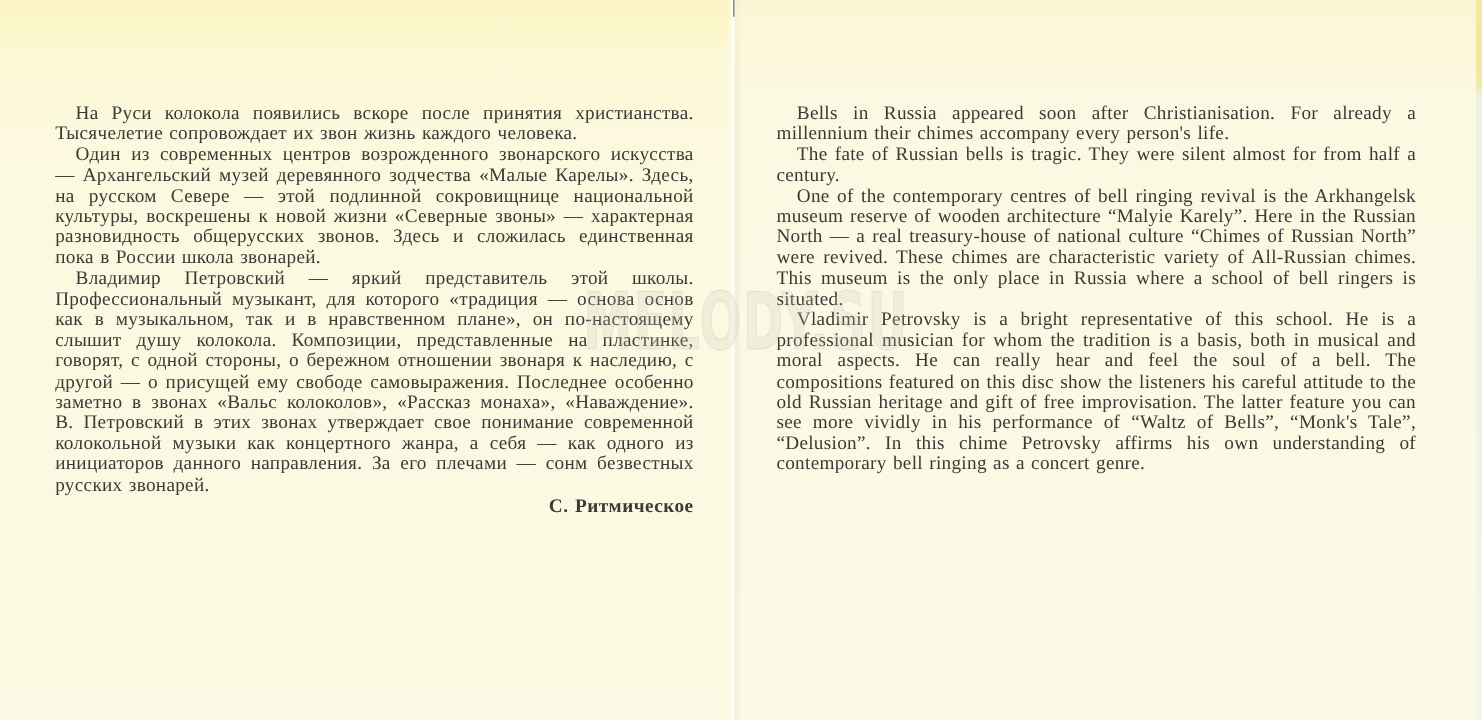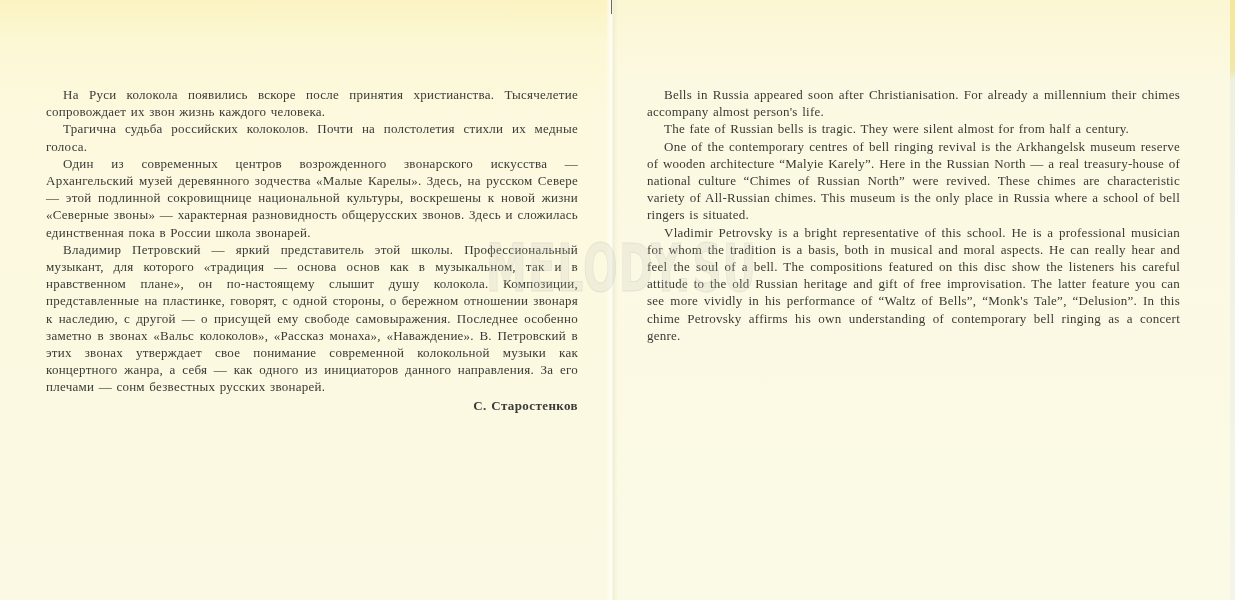--- a/index.html
+++ b/index.html
@@ -54,21 +54,21 @@
     .right-edge {
       position: absolute;
       right: 0;
       top: 0;
       width: 5px;
       height: 600px;
       background: linear-gradient(180deg, #f4e89a 0px, #f1e8a8 70px, #eef0e0 80px, #f3f5ea 600px);
     }
     .text-block {
       position: absolute;
-      font-size: 13px;
+      font-size: 16px;
       line-height: 17.2px;
       text-align: justify;
       letter-spacing: 0.25px;
       word-spacing: 1px;
       font-family: Liberation Serif, serif;
     }
     .ru-block {
       left: 46px;
       top: 86px;
       width: 532px;
@@ -105,30 +105,29 @@
     }
   </style>
 </head>
 <body>
 
 <div class="spread">
 
   <div class="page page-left">
     <div class="text-block ru-block">
       <p class="para">На Руси колокола появились вскоре после принятия христианства. Тысячелетие сопровождает их звон жизнь каждого человека.</p>
-      <p class="para">Трагична судьба российских колоколов. Почти на полстолетия стихли их медные голоса.</p>
       <p class="para">Один из современных центров возрожденного звонарского искусства — Архангельский музей деревянного зодчества «Малые Карелы». Здесь, на русском Севере — этой подлинной сокровищнице национальной культуры, воскрешены к новой жизни «Северные звоны» — характерная разновидность общерусских звонов. Здесь и сложилась единственная пока в России школа звонарей.</p>
       <p class="para">Владимир Петровский — яркий представитель этой школы. Профессиональный музыкант, для которого «традиция — основа основ как в музыкальном, так и в нравственном плане», он по-настоящему слышит душу колокола. Композиции, представленные на пластинке, говорят, с одной стороны, о бережном отношении звонаря к наследию, с другой — о присущей ему свободе самовыражения. Последнее особенно заметно в звонах «Вальс колоколов», «Рассказ монаха», «Наваждение». В. Петровский в этих звонах утверждает свое понимание современной колокольной музыки как концертного жанра, а себя — как одного из инициаторов данного направления. За его плечами — сонм безвестных русских звонарей.</p>
-      <p class="signature">С. Старостенков</p>
+      <p class="signature">С. Ритмическое</p>
     </div>
   </div>
 
   <div class="page page-right">
     <div class="text-block en-block" style="left:35px;">
-      <p class="para">Bells in Russia appeared soon after Christianisation. For already a millennium their chimes accompany almost person's life.</p>
+      <p class="para">Bells in Russia appeared soon after Christianisation. For already a millennium their chimes accompany every person's life.</p>
       <p class="para">The fate of Russian bells is tragic. They were silent almost for from half a century.</p>
       <p class="para">One of the contemporary centres of bell ringing revival is the Arkhangelsk museum reserve of wooden architecture “Malyie Karely”. Here in the Russian North — a real treasury-house of national culture “Chimes of Russian North” were revived. These chimes are characteristic variety of All-Russian chimes. This museum is the only place in Russia where a school of bell ringers is situated.</p>
       <p class="para">Vladimir Petrovsky is a bright representative of this school. He is a professional musician for whom the tradition is a basis, both in musical and moral aspects. He can really hear and feel the soul of a bell. The compositions featured on this disc show the listeners his careful attitude to the old Russian heritage and gift of free improvisation. The latter feature you can see more vividly in his performance of “Waltz of Bells”, “Monk's Tale”, “Delusion”. In this chime Petrovsky affirms his own understanding of contemporary bell ringing as a concert genre.</p>
     </div>
   </div>
 
   <div class="fold"></div>
   <div class="fold-mark"></div>
   <div class="right-edge"></div>
 

